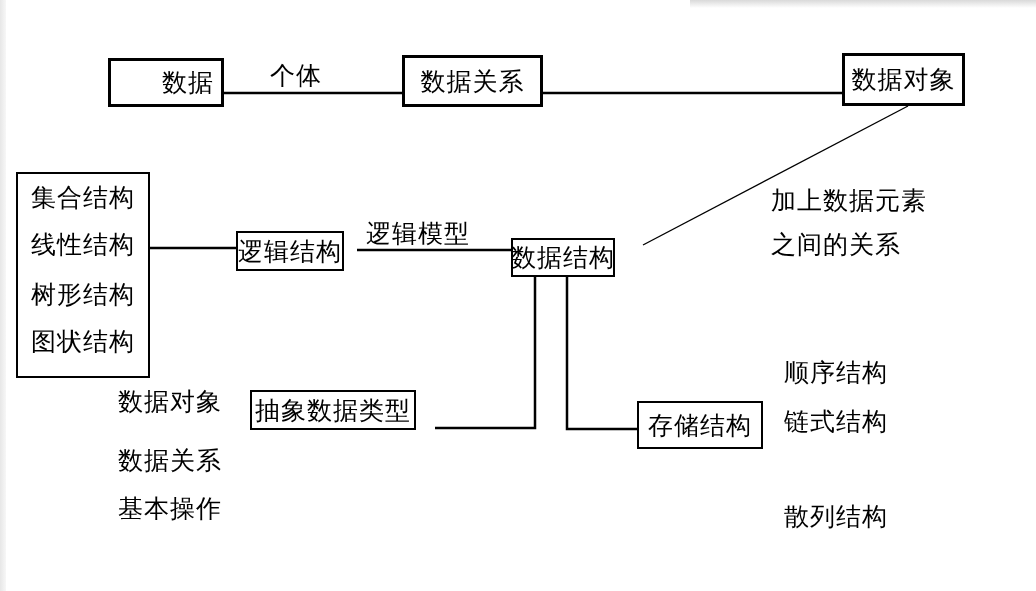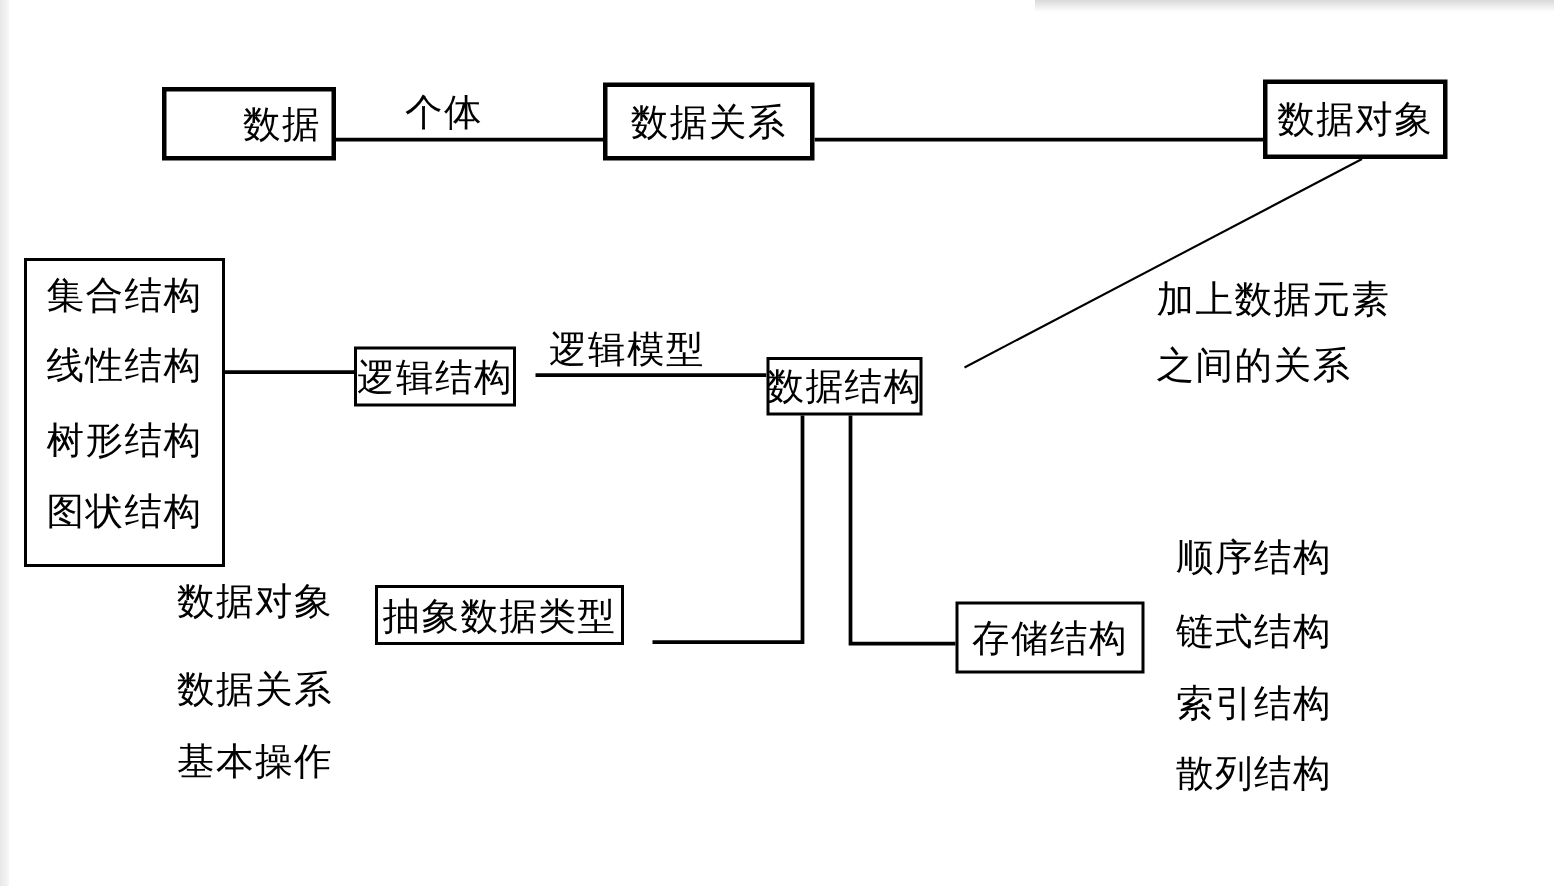--- a/index.html
+++ b/index.html
@@ -117,16 +117,15 @@
   <div class="node" style="left:250px; top:390px; width:166px; height:40px;">抽象数据类型</div>
 
   <div class="node" style="left:637px; top:401px; width:126px; height:48px; border-width:2.5px;font-family:Liberation Mono, monospace;">存储结构</div>
 
   <div class="freetext" style="left:118px; top:389px;">数据对象</div>
   <div class="freetext" style="left:118px; top:448px;">数据关系</div>
   <div class="freetext" style="left:118px; top:496px;">基本操作</div>
 
   <div class="freetext" style="left:784px; top:360px;">顺序结构</div>
   <div class="freetext" style="left:784px; top:409px;">链式结构</div>
-  <div class="freetext" style="left:784px; top:457px;">索引结构</div>
   <div class="freetext" style="left:784px; top:504px;">散列结构</div>
 
 </div>
 
 </body></html>

